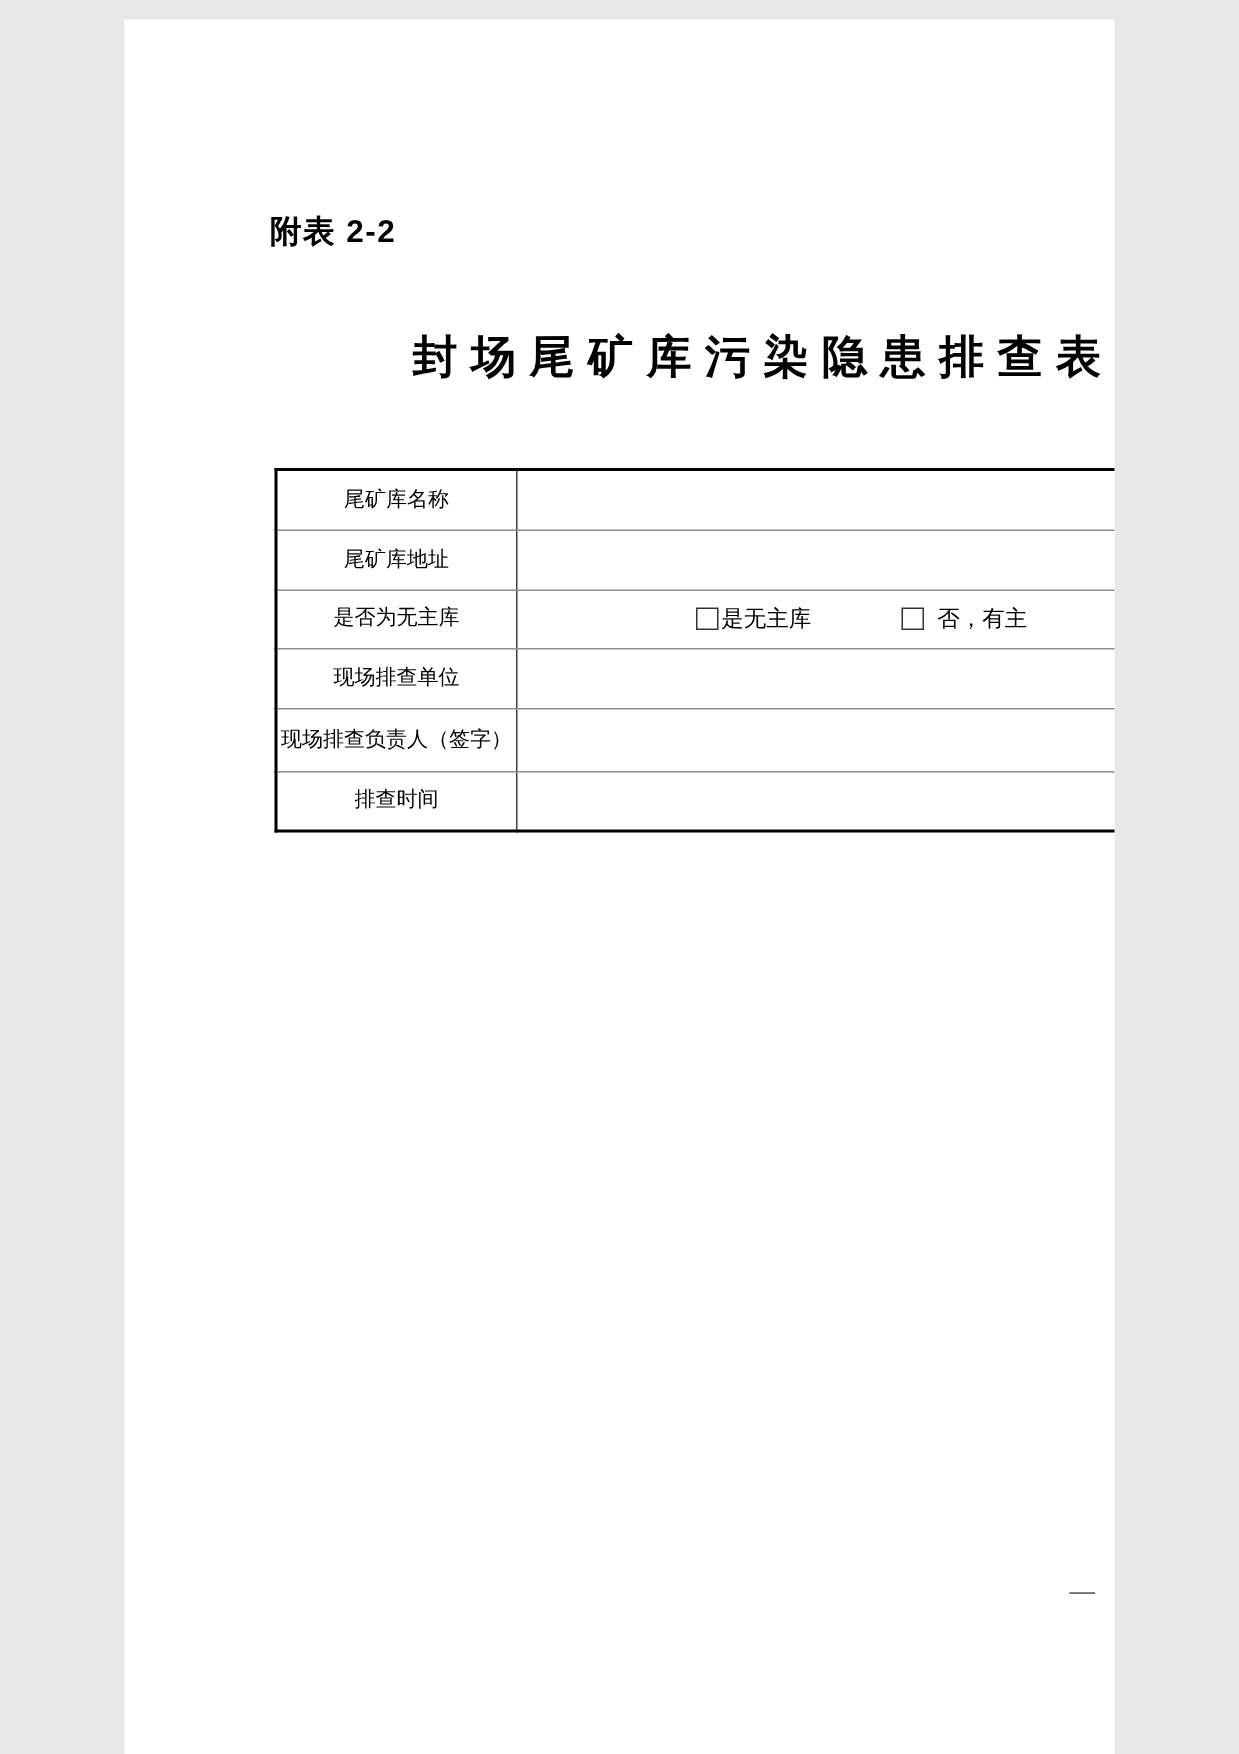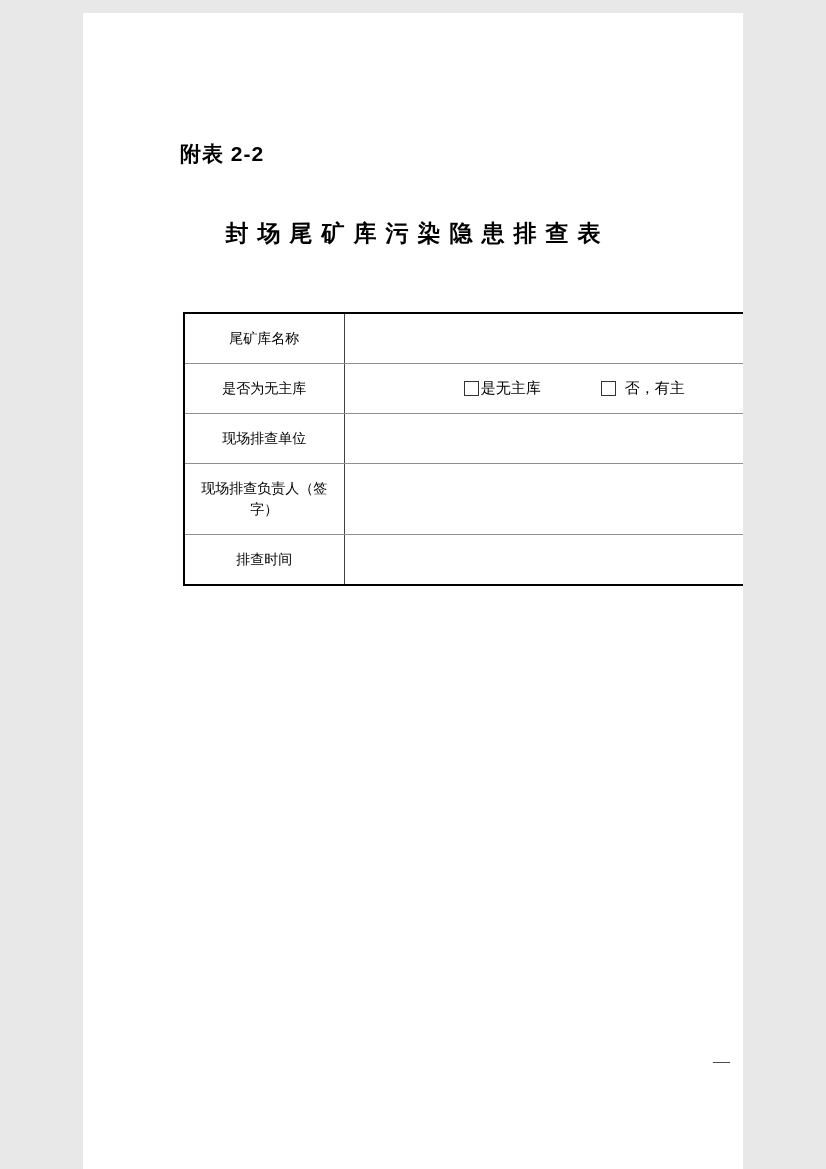--- a/index.html
+++ b/index.html
@@ -20,39 +20,39 @@
     font-family: "Liberation Sans", "DejaVu Sans", sans-serif;
     font-weight: bold;
     font-size: 21px;
     letter-spacing: 1px;
   }
   .form-title {
     position: absolute;
     top: 205px;
     left: 0;
     width: 100%;
-    text-align: center;
+    text-align: right;
     font-weight: bold;
-    font-size: 23px;
+    font-size: 30px;
     letter-spacing: 9px;
     text-indent: 9px;
   }
   table.form-table {
     position: absolute;
     left: 100px;
     top: 299px;
     width: 623px;
     border-collapse: collapse;
     table-layout: fixed;
     border: 2px solid #000000;
   }
   table.form-table td {
     border-top: 1px solid #8f8f8f;
     border-bottom: 1px solid #8f8f8f;
-    padding: 14px;
+    padding: 0;
     vertical-align: middle;
   }
   td.label-cell {
     width: 160px;
     border-right: 1px solid #404040;
     text-align: center;
     font-size: 14px;
     line-height: 1.5;
     white-space: pre-line;
   }
@@ -98,20 +98,24 @@
   <table class="form-table">
     <colgroup>
       <col style="width:160px">
       <col>
     </colgroup>
     <tbody>
       <tr style="height:40px">
         <td class="label-cell">尾矿库名称</td>
         <td class="value-cell"></td>
       </tr>
+      <tr style="height:40px">
+        <td class="label-cell">尾矿库地址</td>
+        <td class="value-cell"></td>
+      </tr>
       <tr style="height:39px">
         <td class="label-cell">是否为无主库</td>
         <td class="value-cell">
           <div class="options-wrap">
             <span class="checkbox-option">
               <span class="checkbox-box"></span>
               <span>是无主库</span>
             </span>
             <span class="checkbox-option spaced">
               <span class="checkbox-box"></span>

